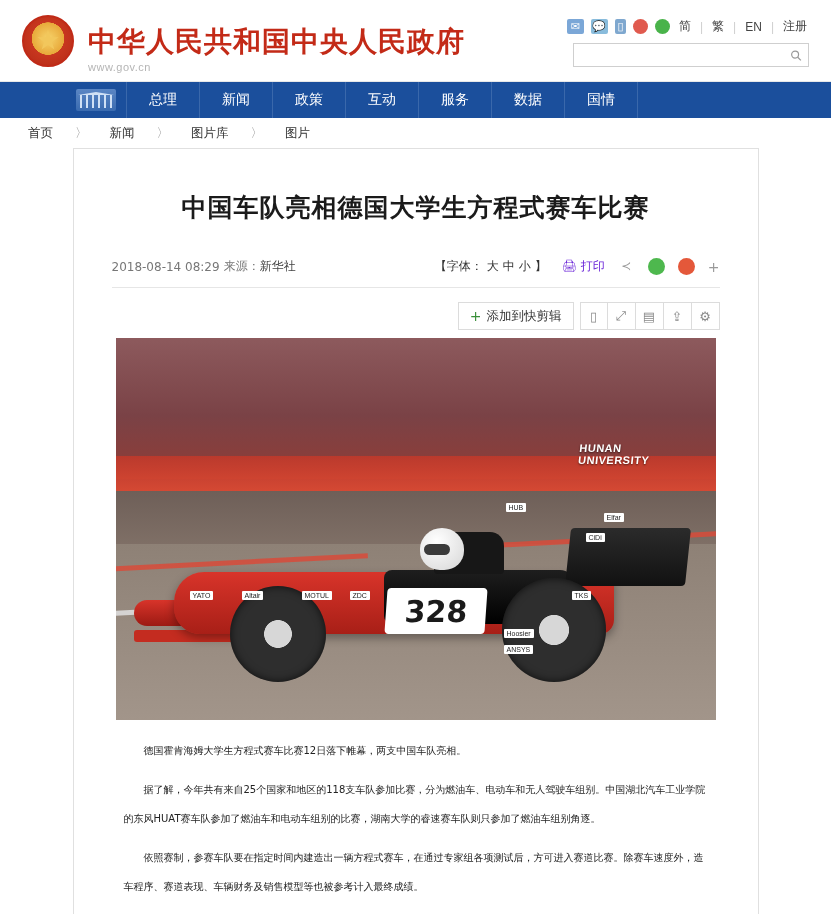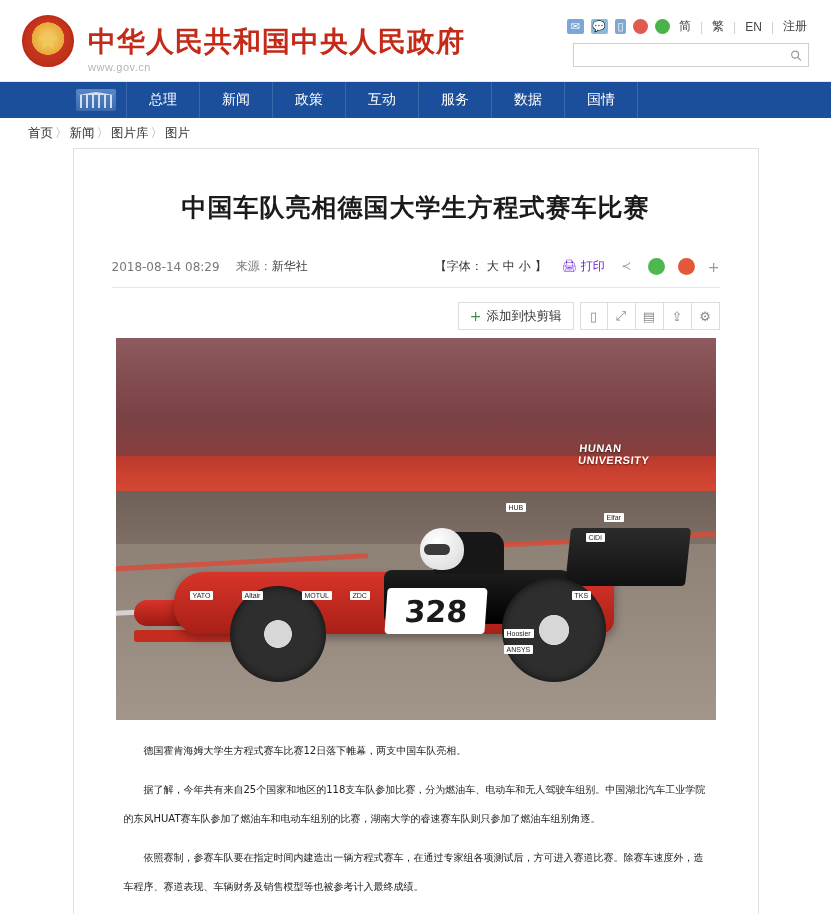--- a/index.html
+++ b/index.html
@@ -164,21 +164,21 @@
   .nav-item:last-child { border-right: 1px solid #3a68ab; }
 
   
   .crumb {
     height: 30px;
     display: flex;
     align-items: center;
     padding-left: 28px;
     font-size: 12.5px;
     color: #333;
-    gap: 0;
+    gap: 20px;
     font-family: "DejaVu Sans", "Liberation Sans", sans-serif;
   }
   .crumb a { color: #333; text-decoration: none; }
   .crumb .sep { color: #999; margin: 0 2px; }
 
   
   .page {
     width: 686px;
     margin: 0 auto;
     background: #fff;
@@ -202,21 +202,21 @@
   .meta-row {
     margin-top: 34px;
     display: flex;
     align-items: center;
     font-size: 12px;
     color: #777;
     padding-bottom: 12px;
     border-bottom: 1px solid #e6e6e6;
     font-family: "DejaVu Sans", "Liberation Sans", sans-serif;
   }
-  .meta-left { display: flex; align-items: center; gap: 16px; }
+  .meta-left { display: flex; align-items: center; gap: 4px; }
   .meta-source b { color: #444; font-weight: normal; }
   .meta-right {
     margin-left: auto;
     display: flex;
     align-items: center;
     gap: 13px;
     color: #555;
   }
   .font-size-ctl { color: #333; }
   .font-size-ctl span { padding: 0 2px; }

